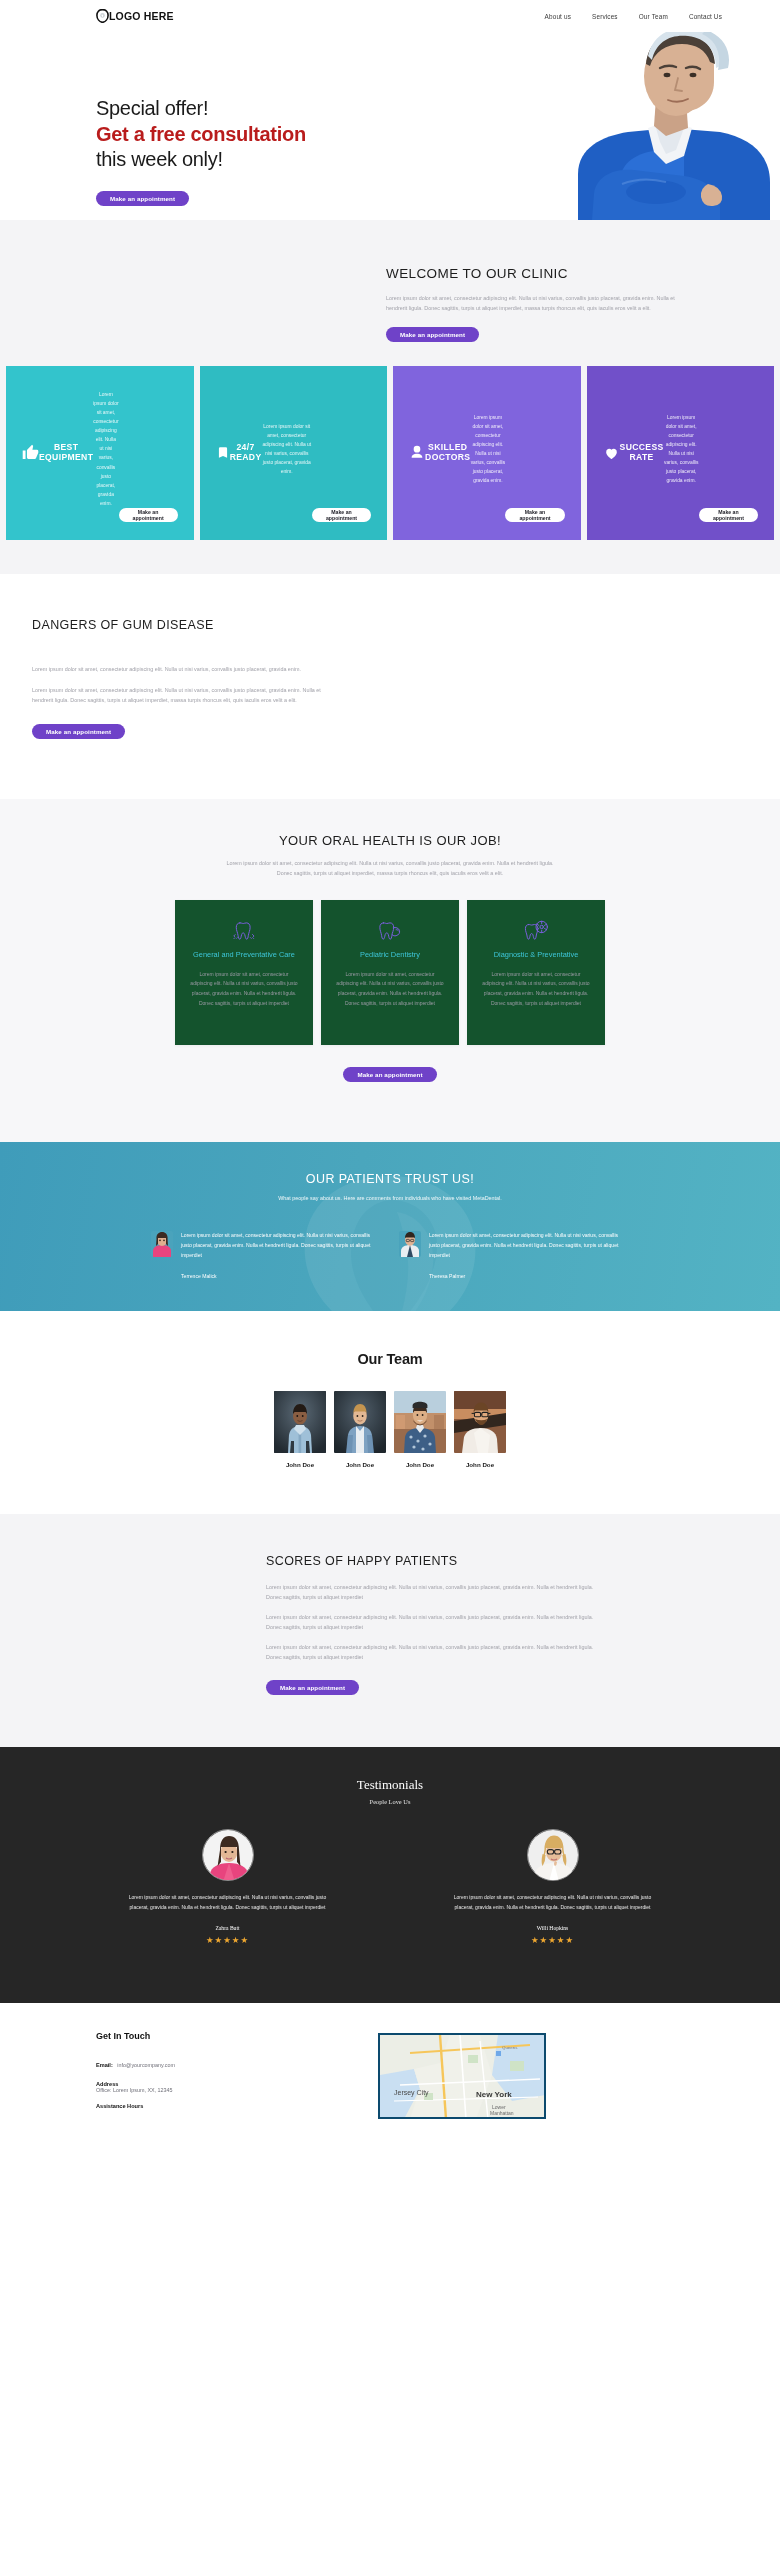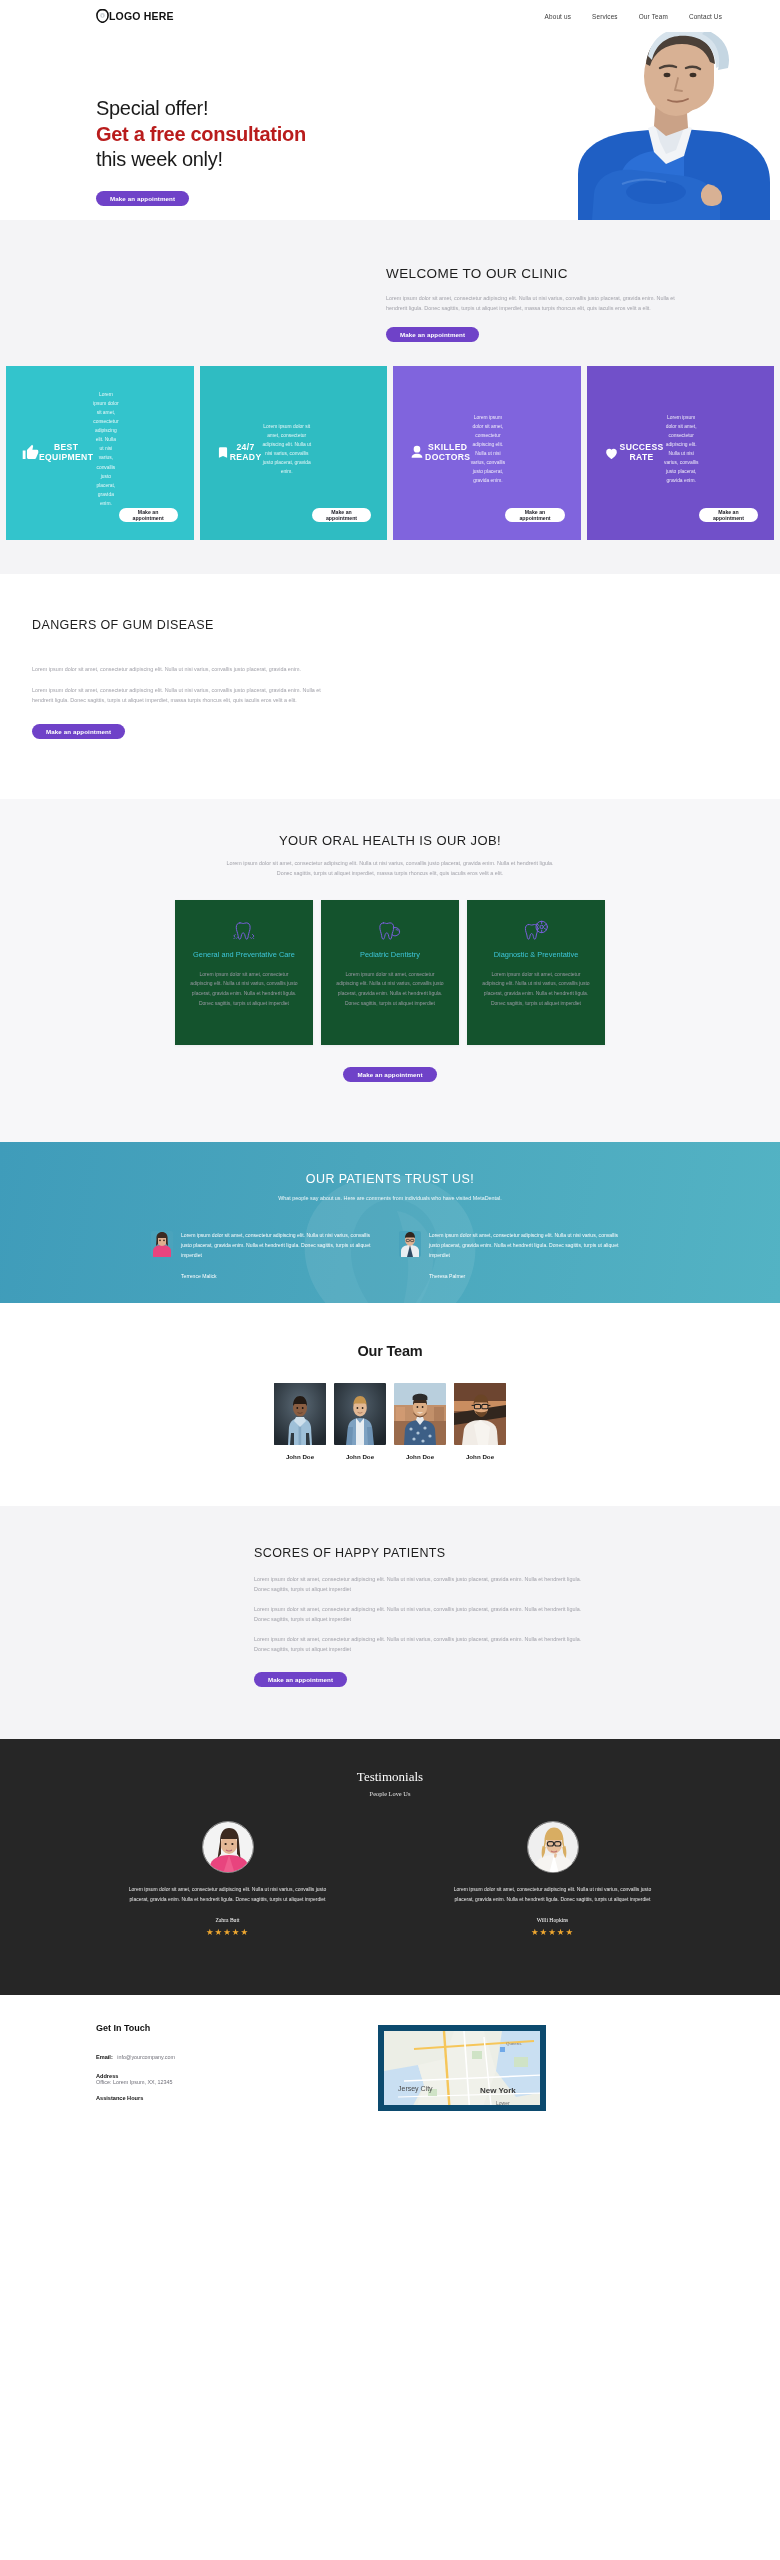--- a/index.html
+++ b/index.html
@@ -101,21 +101,21 @@
   .svc h4{
     font-size:7.4px;color:#3ec6d8;font-weight:400;line-height:1.45;margin-bottom:9px;
   }
   .svc p{font-size:5px;line-height:1.95;color:#9a9aa4;}
   .svc.mid{padding-bottom:36px;}
   .oral .btn-purple{margin-top:22px;}
 
   
   .trust{
     position:relative;background:linear-gradient(100deg,#3f9cba 0%,#4aa6bd 45%,#53b3c4 100%);
-    padding:30px 0 24px;text-align:center;color:#fff;overflow:hidden;
+    padding:30px 0 32px;text-align:center;color:#fff;overflow:hidden;
   }
   .trust-blob{position:absolute;left:50%;top:18%;transform:translateX(-50%);opacity:.18;}
   .trust h2{font-size:12.5px;font-weight:400;letter-spacing:.4px;position:relative;z-index:2;}
   .trust .sub{
     font-size:5.4px;line-height:1.8;color:rgba(255,255,255,.92);
     width:290px;margin:8px auto 0;position:relative;z-index:2;
   }
   .tst-row{display:flex;justify-content:center;gap:18px;margin-top:28px;position:relative;z-index:2;}
   .tst{display:flex;gap:8px;width:230px;text-align:left;}
   .tst .av{width:22px;height:26px;flex:0 0 auto;border-radius:2px;overflow:hidden;}
@@ -124,21 +124,21 @@
 
   
   .team{background:#fff;padding:40px 0 46px;text-align:center;}
   .team h2{font-size:14.5px;font-weight:bold;color:#1b1b1b;letter-spacing:-.2px;}
   .team-row{display:flex;justify-content:center;gap:8px;margin-top:24px;}
   .member{width:52px;}
   .member .portrait{width:52px;height:62px;overflow:hidden;border-radius:1px;}
   .member .nm{font-size:6.2px;font-weight:bold;color:#1b1b1b;margin-top:8px;}
 
   
-  .scores{background:#f4f4f6;padding:40px 4px 52px;}
+  .scores{background:#f4f4f6;padding:40px 16px 52px;}
   .scores-inner{width:332px;margin-left:250px;}
   .scores .sec-title{font-size:12.5px;margin-bottom:14px;}
   .scores p{margin-bottom:10px;}
   .scores .btn-purple{margin-top:8px;}
 
   
   .dark{background:#262626;padding:30px 5px 58px;text-align:center;color:#fff;}
   .dark h2{font-family:"Liberation Serif", serif;font-size:13px;font-weight:400;}
   .dark .sub{font-family:"Liberation Serif", serif;font-size:6.4px;color:#e4e4e4;margin-top:5px;}
   .dark-row{display:flex;justify-content:center;gap:100px;margin-top:24px;}
@@ -153,21 +153,21 @@
 
   
   .footer{background:#fff;padding:28px 0 24px;display:flex;align-items:flex-end;}
   .f-left{width:250px;margin-left:96px;}
   .f-left h3{font-size:9px;font-weight:bold;color:#111;margin-bottom:12px;}
   .f-block{margin-bottom:10px;}
   .f-block .lbl{font-size:5.6px;font-weight:bold;color:#111;}
   .f-block .val{font-size:5.4px;color:#6f6f78;}
   .f-block .inline{font-size:5.4px;color:#6f6f78;}
   .map{
-    width:168px;height:86px;margin-left:32px;border:6px solid #0c4a6e;
+    width:168px;height:86px;margin-left:32px;border:2px solid #0c4a6e;
     position:relative;overflow:hidden;background:#e8eae4;
   }
 
   
   .ph{display:block;}
 </style>
 </head>
 <body>
 
 <div class="page">

